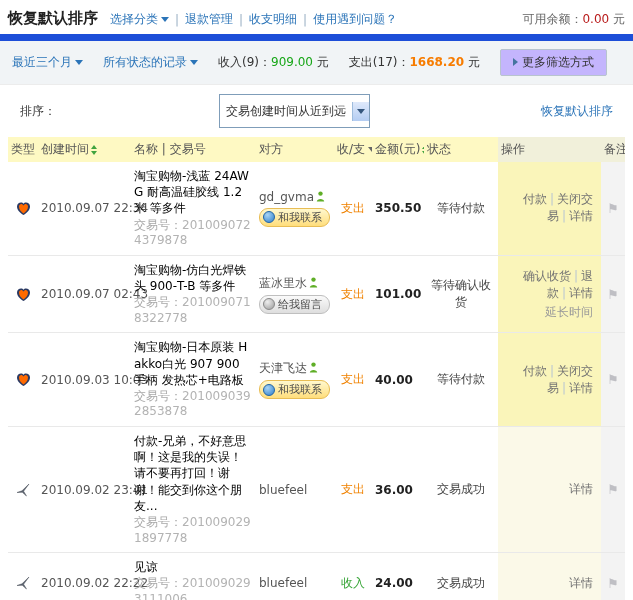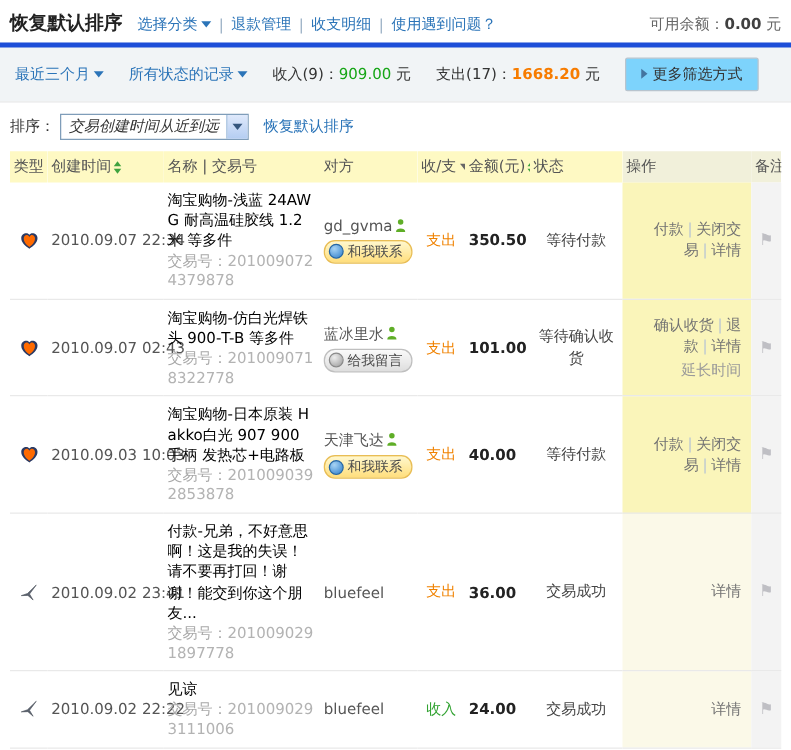--- a/index.html
+++ b/index.html
@@ -9,39 +9,39 @@
   .page { width:633px; height:600px; overflow:hidden; }
 
   
   .titlebar { display:flex; align-items:baseline; padding:9px 8px 6px 8px; }
   .title { font-size:15px; font-weight:bold; color:#222; margin-right:12px; white-space:nowrap; }
   .tlinks { display:flex; align-items:center; gap:6px; color:#2b74b8; }
   .tlinks .sep { color:#9ab0c4; }
   .caret { display:inline-block; width:0; height:0; border-left:4px solid transparent;
     border-right:4px solid transparent; border-top:5px solid #2b74b8; margin-left:3px; vertical-align:middle;}
   .balance { margin-left:auto; color:#666; white-space:nowrap; }
-  .balance .val { color:#404040; font-weight:bold; }
+  .balance .val { color:#b91c1c; font-weight:normal; }
 
   
   .filterbar { display:flex; align-items:center; gap:20px; background:#f1f4f6;
-    border-top:4px solid #1d4ed8; border-bottom:1px solid #ececec; padding:8px 12px; }
+    border-top:7px solid #1d4ed8; border-bottom:1px solid #ececec; padding:8px 12px; }
   .flink { color:#2b74b8; white-space:nowrap; }
   .fstat { white-space:nowrap; color:#333; }
   .fstat .in { color:#17a617; font-weight:normal; }
   .fstat .out { color:#f77c00; font-weight:bold; }
-  .morebtn { background:#7dd3fc; border:1px solid #b8c4ce; border-radius:2px; padding:4px 12px;
+  .morebtn { background:#c4b5fd; border:1px solid #b8c4ce; border-radius:2px; padding:4px 12px;
     color:#333; cursor:pointer; font-size:12px; white-space:nowrap; }
   .morebtn .arr { display:inline-block; width:0; height:0; border-top:4px solid transparent;
     border-bottom:4px solid transparent; border-left:5px solid #44749f; margin-right:4px; }
 
   
-  .sortbar { display:flex; align-items:center; padding:9px 8px; }
+  .sortbar { display:flex; align-items:center; padding:9px 20px;justify-content:space-between; }
   .sortlabel { color:#333; margin-right:4px; }
   .selectbox { display:inline-flex; align-items:center; border:1px solid #7f9db9; background:#fff;
-    height:21px; cursor:pointer; margin-right:12px;font-style:italic; }
+    height:34px; cursor:pointer; margin-right:12px; }
   .selectbox .seltext { padding:0 6px; white-space:nowrap; }
   .selectbox .selbtn { width:17px; height:19px; background:linear-gradient(#dfe9fb,#b4cdf2);
     border-left:1px solid #9ebcdd; display:flex; align-items:center; justify-content:center; }
   .selectbox .selbtn i { width:0; height:0; border-left:4px solid transparent; border-right:4px solid transparent;
     border-top:5px solid #35567d; }
   .sortbar .right { margin-left:auto; display:flex; align-items:center; gap:12px; }
   .mergebtn { background:linear-gradient(#fdfdfd,#e6e6e6); border:1px solid #9d9d9d; border-radius:2px;
     padding:4px 13px; font-weight:bold; color:#333; cursor:pointer; font-size:12px; white-space:nowrap; }
 
   

